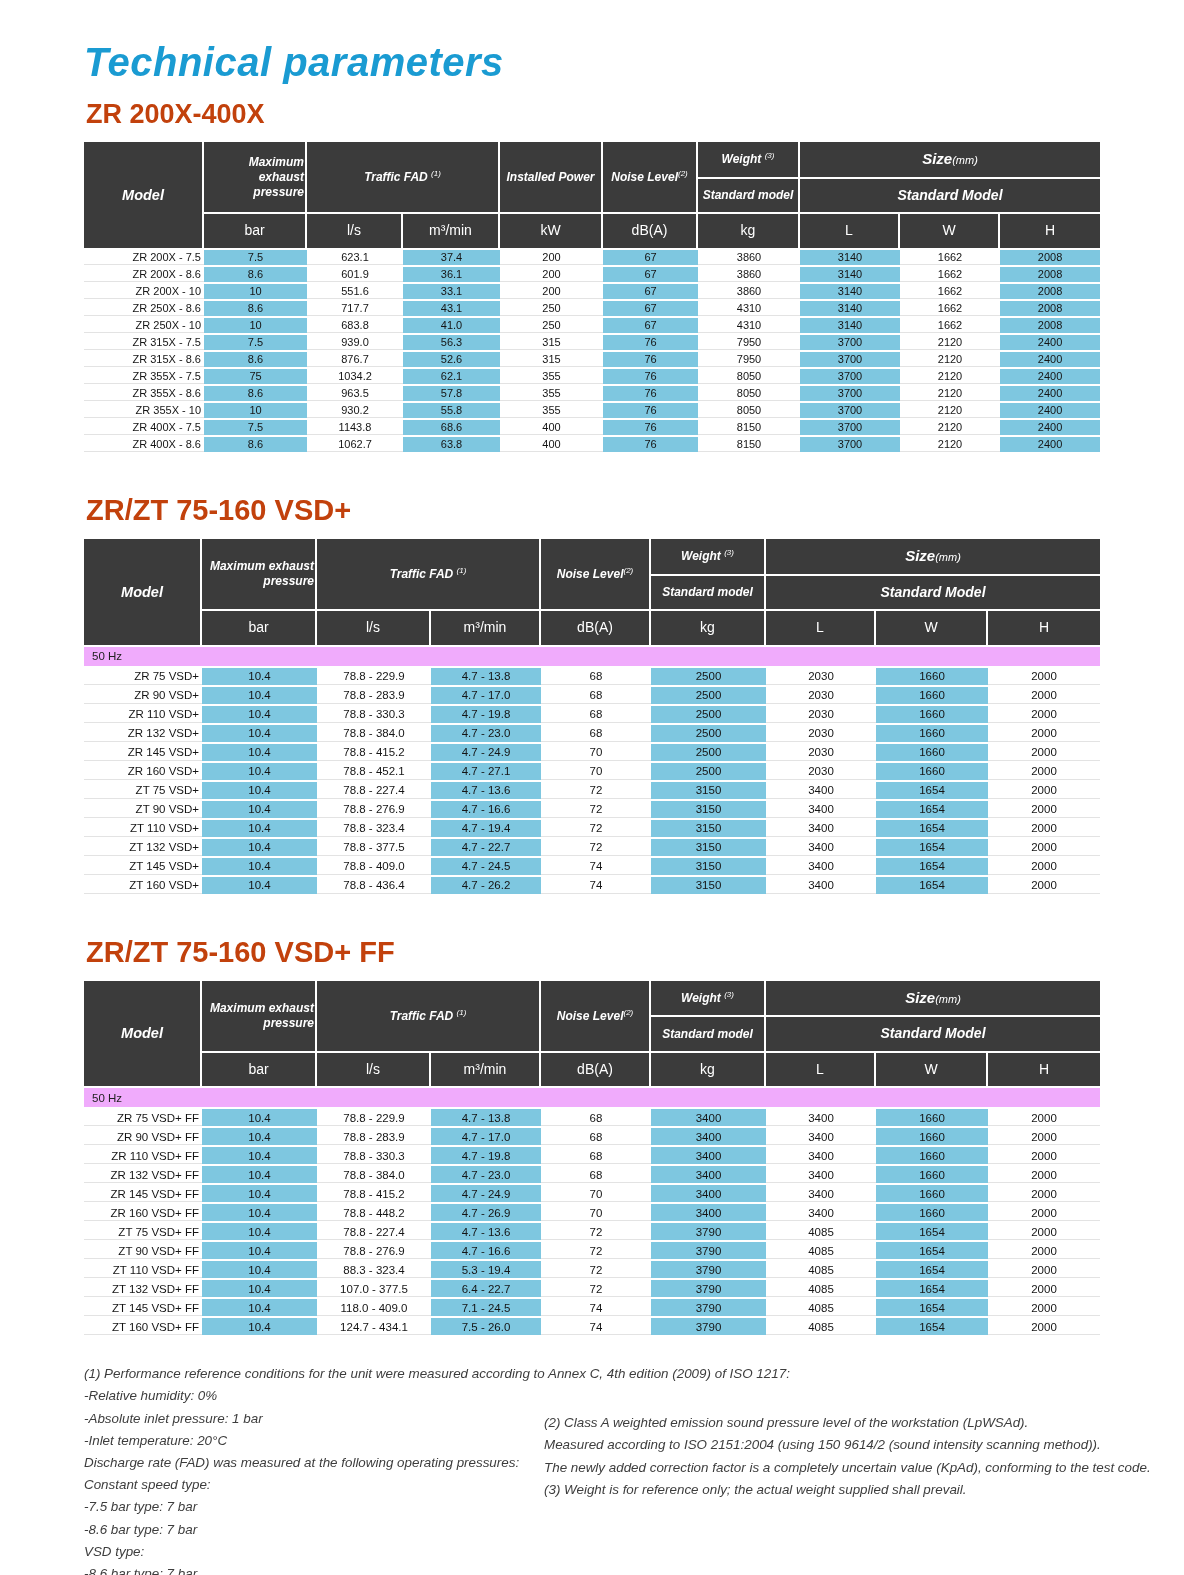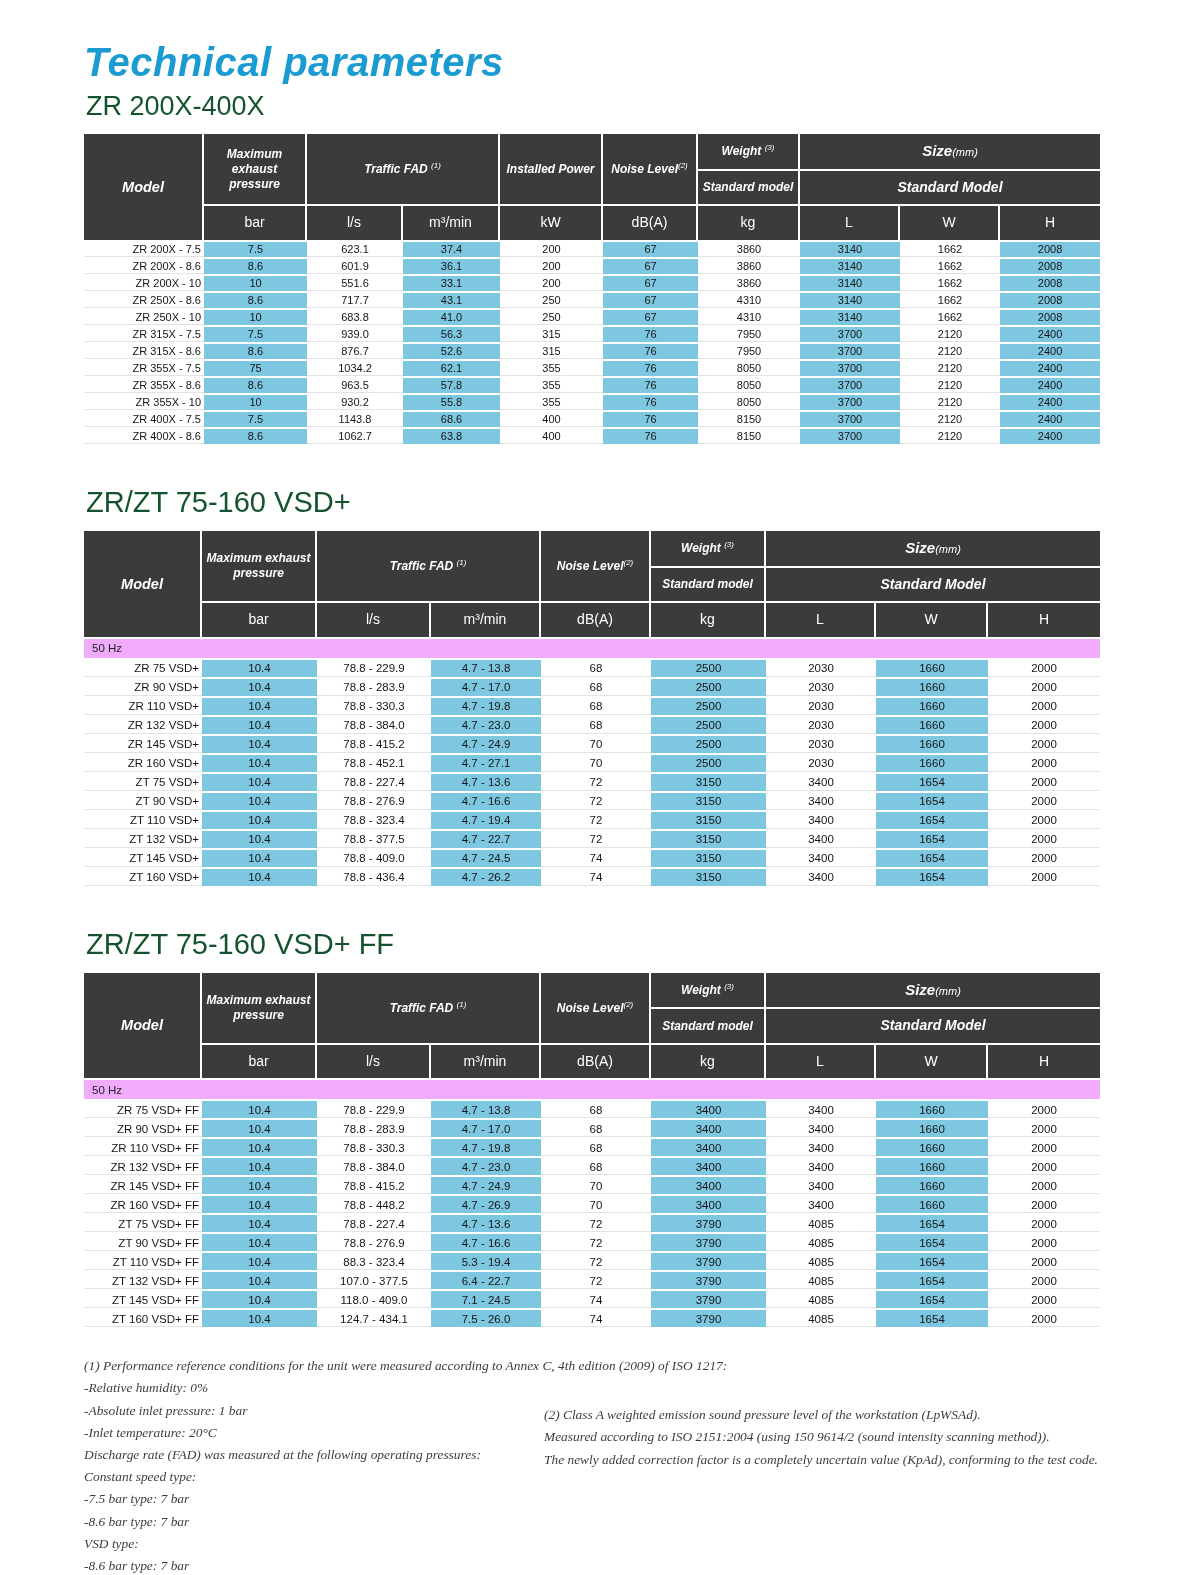--- a/index.html
+++ b/index.html
@@ -14,24 +14,24 @@
 
   h1.page-title {
     color: #1a9bd2;
     font-size: 40px;
     font-style: italic;
     font-weight: bold;
     letter-spacing: 0.5px;
     margin-bottom: 4px;
   }
   h2.section-title {
-    color: #14532d;
+    color: #c2410c;
     font-size: 27px;
-    font-weight: 400;
-    margin: 6px 0 12px 2px;
+    font-weight: 700;
+    margin: 14px 0 12px 2px;
   }
   h2.section-title.gap { margin-top: 40px; font-size: 29px; }
 
   table.spec {
     border-collapse: separate;
     border-spacing: 0;
     width: 1016px;
     table-layout: fixed;
   }
   thead th {
@@ -45,21 +45,21 @@
     border-right: 2px solid #ffffff;
     border-bottom: 2px solid #ffffff;
     line-height: 1.25;
     padding: 8px 4px;
   }
   thead th:last-child { border-right: none; }
   thead tr.band-top th { height: 30px; }
   thead tr.band-sub th { height: 30px; }
   thead tr.units th { height: 31px; font-style: normal; font-weight: 500; font-size: 14px; }
   thead th.model-h { font-size: 14.5px; }
-  thead th.pad-wrap { padding: 2px 1px; }
+  thead th.pad-wrap { padding: 2px 1px; text-align: right; }
   thead th .size-big { font-size: 15px; }
   thead th .size-small { font-size: 11px; font-weight: 400; }
   thead th sup { font-size: 8px; font-weight: 400; vertical-align: super; }
   thead th.std-big { font-size: 14px; }
 
   tbody td {
     text-align: center;
     vertical-align: middle;
     font-size: 11.5px;
     color: #151515;
@@ -90,21 +90,20 @@
     margin-top: 26px;
     width: 1016px;
     height: 275px;
     font-style: italic;
     color: #3d3d3d;
   }
   .fn-left .fn-line, .fn-right .fn-line {
     font-size: 13.4px;
     line-height: 22.2px;
     white-space: nowrap;
-    font-family: Liberation Serif, serif;
   }
   .fn-right {
     position: absolute;
     left: 460px;
     top: 49px;
     width: 640px;
   }
 </style>
 </head>
 <body>
@@ -671,16 +670,17 @@
         <div class="fn-line">-7.5 bar type: 7 bar</div>
         <div class="fn-line">-8.6 bar type: 7 bar</div>
         <div class="fn-line">VSD type:</div>
         <div class="fn-line">-8.6 bar type: 7 bar</div>
         <div class="fn-line">-10.4 bar type: 9 bar</div>
       </div>
     <div class="fn-right">
         <div class="fn-line">(2) Class A weighted emission sound pressure level of the workstation (LpWSAd).</div>
         <div class="fn-line">Measured according to ISO 2151:2004 (using 150 9614/2 (sound intensity scanning method)).</div>
         <div class="fn-line">The newly added correction factor is a completely uncertain value (KpAd), conforming to the test code.</div>
+        <div class="fn-line">(3) Weight is for reference only; the actual weight supplied shall prevail.</div>
       </div>
   </div>
 
 </div>
 
 </body></html>

